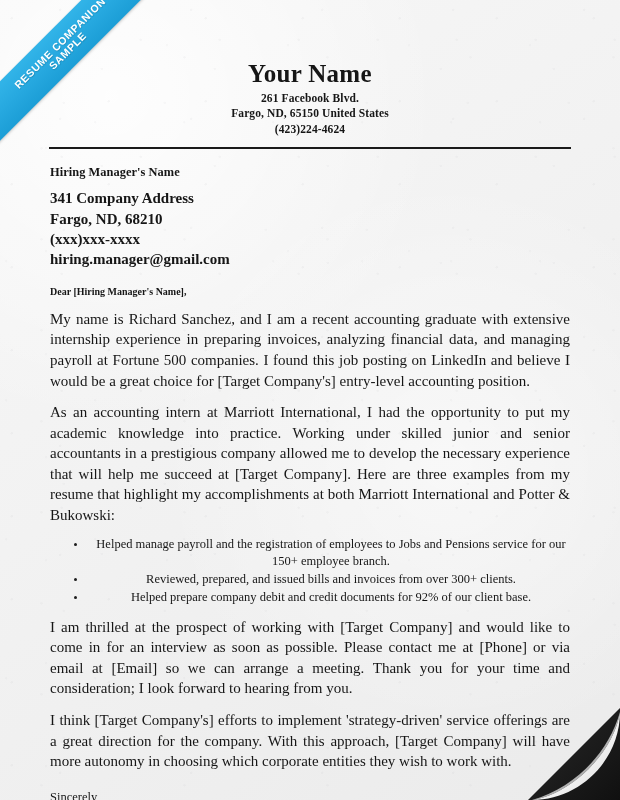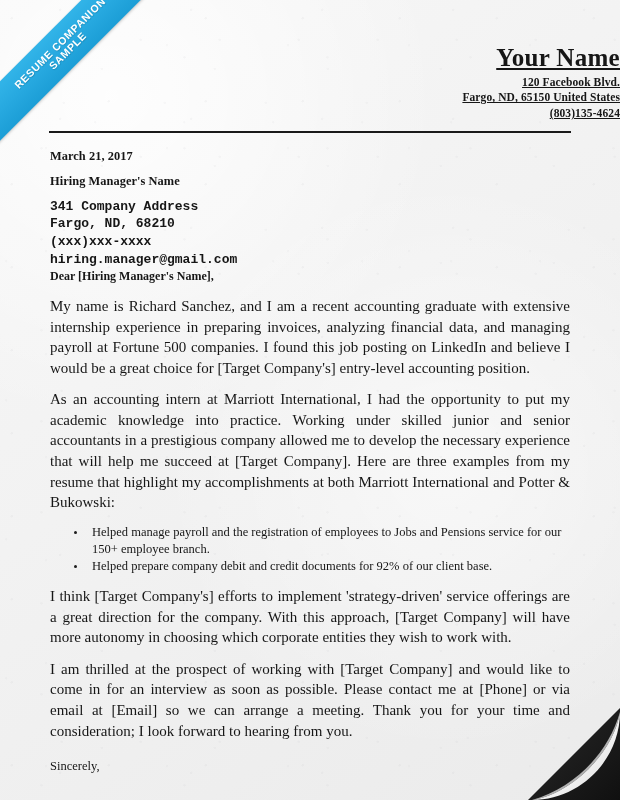--- a/index.html
+++ b/index.html
@@ -77,23 +77,22 @@
   
   #letter {
     position: absolute;
     left: 0; top: 0;
     width: 620px;
     padding: 0;
     color: #161616;
   }
 
   #header-block {
-    text-align: right;
-    padding-top: 44px;
-    text-decoration: underline;
+    text-align: center;
+    padding-top: 60px;
   }
   #applicant-name {
     font-size: 25px;
     font-weight: bold;
     letter-spacing: .3px;
     line-height: 1.1;
     margin: 0 0 3px 0;
   }
   .hdr-line {
     font-size: 11.5px;
@@ -115,44 +114,44 @@
 
   .meta-line {
     font-size: 12.4px;
     line-height: 1.55;
     font-weight: bold;
     letter-spacing: .05px;
   }
   #date-line { margin-bottom: 6px; }
   #manager-name-line { margin-bottom: 6px; }
   .addr-line {
-    font-size: 13px;
+    font-size: 15px;
     line-height: 1.36;
     font-weight: bold;
-    font-family: Liberation Mono, monospace;
   }
   #salutation {
-    font-size: 12px;
-    font-weight: bold;
-    margin-top: 1px;
+    font-size: 10px;
+    font-weight: bold;
+    margin-top: 16px;
     margin-bottom: 12px;
   }
 
   p.para {
     font-size: 15px;
     line-height: 1.37;
     text-align: justify;
     margin: 0 0 11px 0;
     letter-spacing: 0;
   }
 
   ul#highlights {
     list-style: none;
     margin: 2px 0 11px 0;
     padding: 0 0 0 22px;
+    text-align: center;
   }
   ul#highlights li {
     position: relative;
     font-size: 12.5px;
     line-height: 1.35;
     padding-left: 20px;
     margin-bottom: 1px;
   }
   ul#highlights li::before {
     content: "";
@@ -201,50 +200,50 @@
 
   <div id="ribbon">
     <div class="rb-line rb-1">RESUME COMPANION</div>
     <div class="rb-line rb-2">SAMPLE</div>
   </div>
 
   <div id="letter">
 
     <div id="header-block">
       <div id="applicant-name">Your Name</div>
-      <div class="hdr-line">120 Facebook Blvd.</div>
+      <div class="hdr-line">261 Facebook Blvd.</div>
       <div class="hdr-line">Fargo, ND, 65150 United States</div>
-      <div class="hdr-line">(803)135-4624</div>
+      <div class="hdr-line">(423)224-4624</div>
       <div id="header-rule"></div>
     </div>
 
     <div id="body-block">
 
-      <div class="meta-line" id="date-line">March 21, 2017</div>
       <div class="meta-line" id="manager-name-line">Hiring Manager's Name</div>
 
       <div>
         <div class="addr-line">341 Company Address</div>
         <div class="addr-line">Fargo, ND, 68210</div>
         <div class="addr-line">(xxx)xxx-xxxx</div>
         <div class="addr-line">hiring.manager@gmail.com</div>
       </div>
 
       <div id="salutation">Dear [Hiring Manager's Name],</div>
 
       <p class="para">My name is Richard Sanchez, and I am a recent accounting graduate with extensive internship experience in preparing invoices, analyzing financial data, and managing payroll at Fortune 500 companies. I found this job posting on LinkedIn and believe I would be a great choice for [Target Company's] entry-level accounting position.</p>
       <p class="para">As an accounting intern at Marriott International, I had the opportunity to put my academic knowledge into practice. Working under skilled junior and senior accountants in a prestigious company allowed me to develop the necessary experience that will help me succeed at [Target Company]. Here are three examples from my resume that highlight my accomplishments at both Marriott International and Potter &amp; Bukowski:</p>
 
       <ul id="highlights">
         <li>Helped manage payroll and the registration of employees to Jobs and Pensions service for our 150+ employee branch.</li>
+        <li>Reviewed, prepared, and issued bills and invoices from over 300+ clients.</li>
         <li>Helped prepare company debit and credit documents for 92% of our client base.</li>
       </ul>
 
+      <p class="para">I am thrilled at the prospect of working with [Target Company] and would like to come in for an interview as soon as possible. Please contact me at [Phone] or via email at [Email] so we can arrange a meeting. Thank you for your time and consideration; I look forward to hearing from you.</p>
       <p class="para">I think [Target Company's] efforts to implement 'strategy-driven' service offerings are a great direction for the company. With this approach, [Target Company] will have more autonomy in choosing which corporate entities they wish to work with.</p>
-      <p class="para">I am thrilled at the prospect of working with [Target Company] and would like to come in for an interview as soon as possible. Please contact me at [Phone] or via email at [Email] so we can arrange a meeting. Thank you for your time and consideration; I look forward to hearing from you.</p>
 
       <div id="signoff">
         <div class="sign-line">Sincerely,</div>
       </div>
 
       <div id="doc-title">[Entry-Level Accounting Cover Letter]</div>
 
     </div>
   </div>
 

